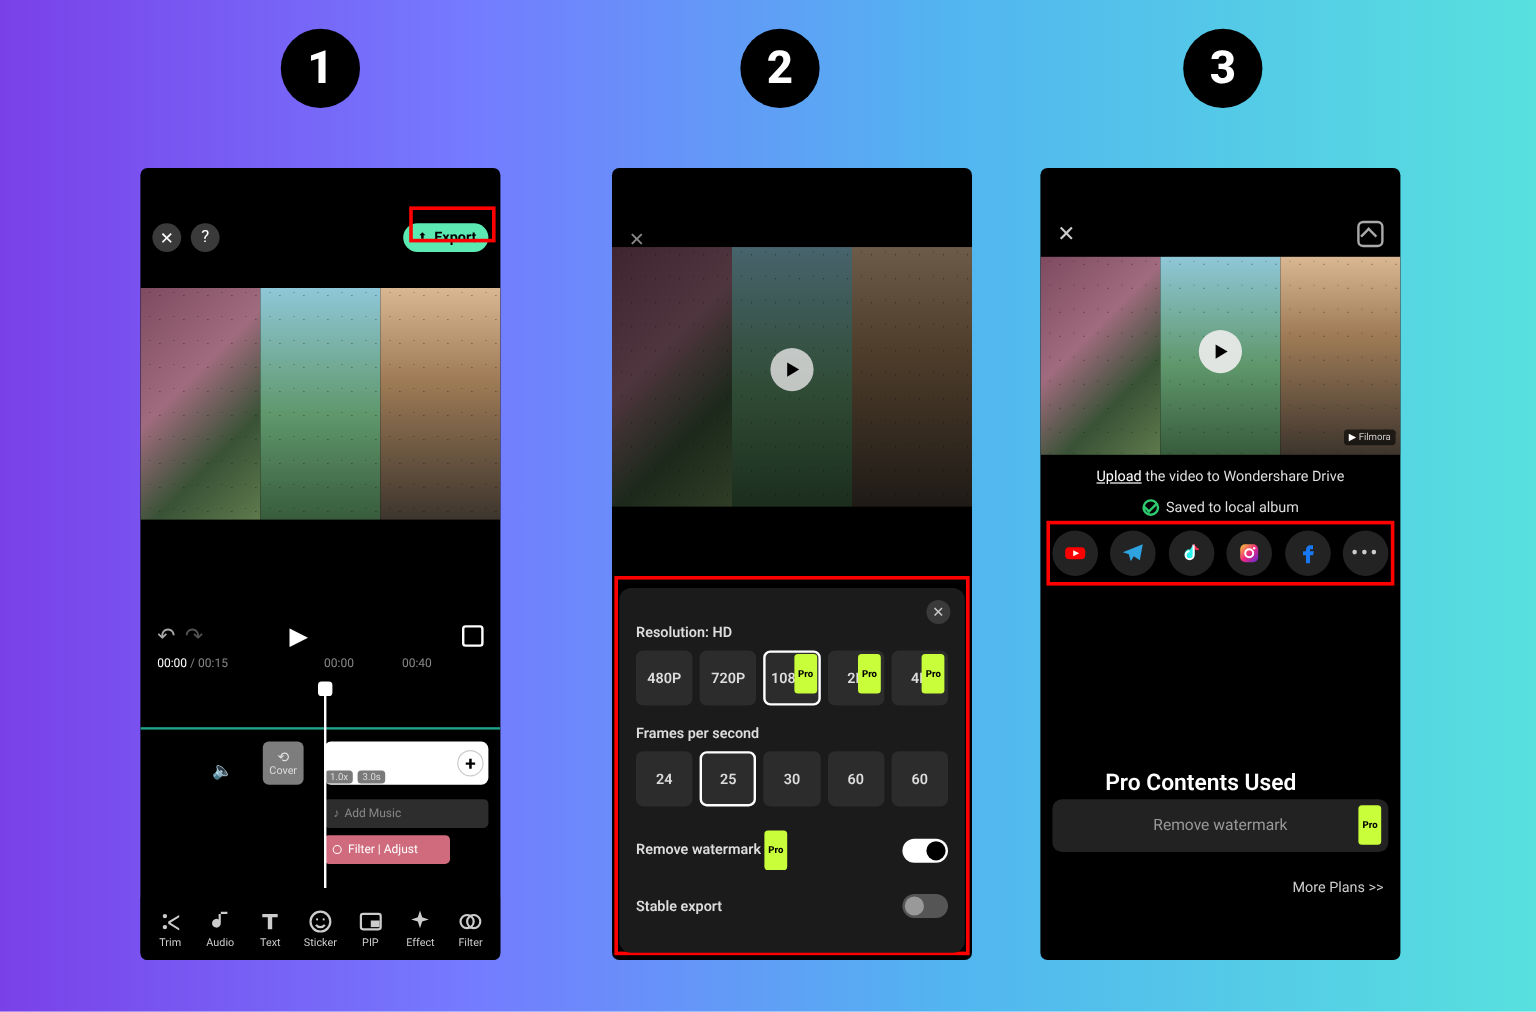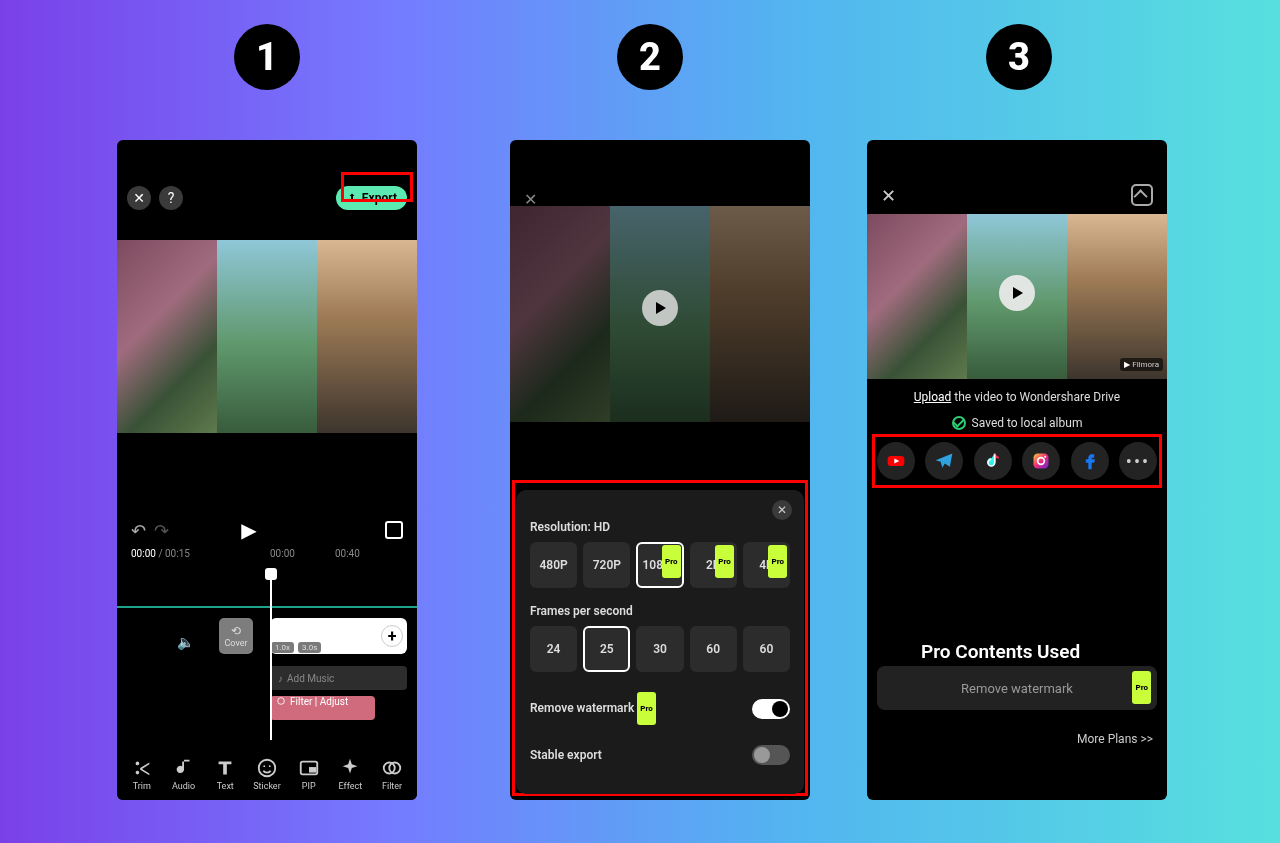--- a/index.html
+++ b/index.html
@@ -60,21 +60,21 @@
   .p1-timeline { position:absolute; top:430px; left:0; right:0; bottom:60px; }
   .p1-playhead { position:absolute; left:153px; top:0; bottom:0; width:2px; background:#fff; }
   .p1-playhead::before { content:''; position:absolute; top:-2px; left:-5px; width:12px;height:12px; background:#fff; border-radius:3px;}
   .p1-audio-icon{ position:absolute; left:60px; top:64px; color:#aaa; font-size:14px;}
   .p1-cover { position:absolute; left:102px; top:48px; width:34px; height:36px; background:#7d7d7d; border-radius:5px; display:flex;flex-direction:column;align-items:center;justify-content:center; font-size:9px; color:#ddd;}
   .p1-clip { position:absolute; left:153px; top:48px; right:10px; height:36px; background:#fff; border-radius:6px;}
   .p1-clip-plus{ position:absolute; right:4px; top:50%; transform:translateY(-50%); width:22px;height:22px;border-radius:50%;background:#fff;border:1px solid #ccc; display:flex;align-items:center;justify-content:center;color:#000;font-weight:700; font-size:16px;}
   .p1-badges { position:absolute; left:154px; top:72px; display:flex; gap:4px;}
   .p1-badge { background:#7a7a7a; color:#ddd; font-size:8px; padding:1px 4px; border-radius:3px;}
   .p1-music { position:absolute; left:153px; top:96px; right:10px; height:24px; background:#2d2d2d; border-radius:4px; display:flex;align-items:center; padding:0 8px; color:#888; font-size:10px; gap:4px;}
-  .p1-filter { position:absolute; left:153px; top:126px; width:105px; height:24px; background:#cf6b7d; border-radius:4px; display:flex;align-items:flex-start; gap:4px; padding:0 6px; color:#fff; font-size:10px;}
+  .p1-filter { position:absolute; left:153px; top:126px; width:105px; height:24px; background:#cf6b7d; border-radius:4px; display:flex;align-items:center; gap:4px; padding:0 6px; color:#fff; font-size:10px;}
   .p1-tools { position:absolute; bottom:0; left:0; right:0; height:52px; display:flex; justify-content:space-around; align-items:center; background:#000; padding:0 4px;}
   .p1-tool { display:flex; flex-direction:column; align-items:center; gap:2px; color:#ccc; font-size:9px; width:40px;}
   .p1-tool svg{ width:22px;height:22px; }
 
   
   .p2-close { position:absolute; top:50px; left:14px; color:#888; font-size:16px;}
   .p2-preview { position:absolute; top:66px; left:0; right:0; height:216px; display:flex; }
   .p2-preview::after{ content:''; position:absolute; inset:0; background:rgba(0,0,0,.5);}
   .p2-playcircle{ position:absolute; top:150px; left:50%; transform:translateX(-50%); width:36px;height:36px;border-radius:50%; background:rgba(220,220,220,.85); display:flex;align-items:center;justify-content:center;}
   .p2-playcircle::after{ content:''; border-left:10px solid #000; border-top:6px solid transparent; border-bottom:6px solid transparent; margin-left:2px;}

